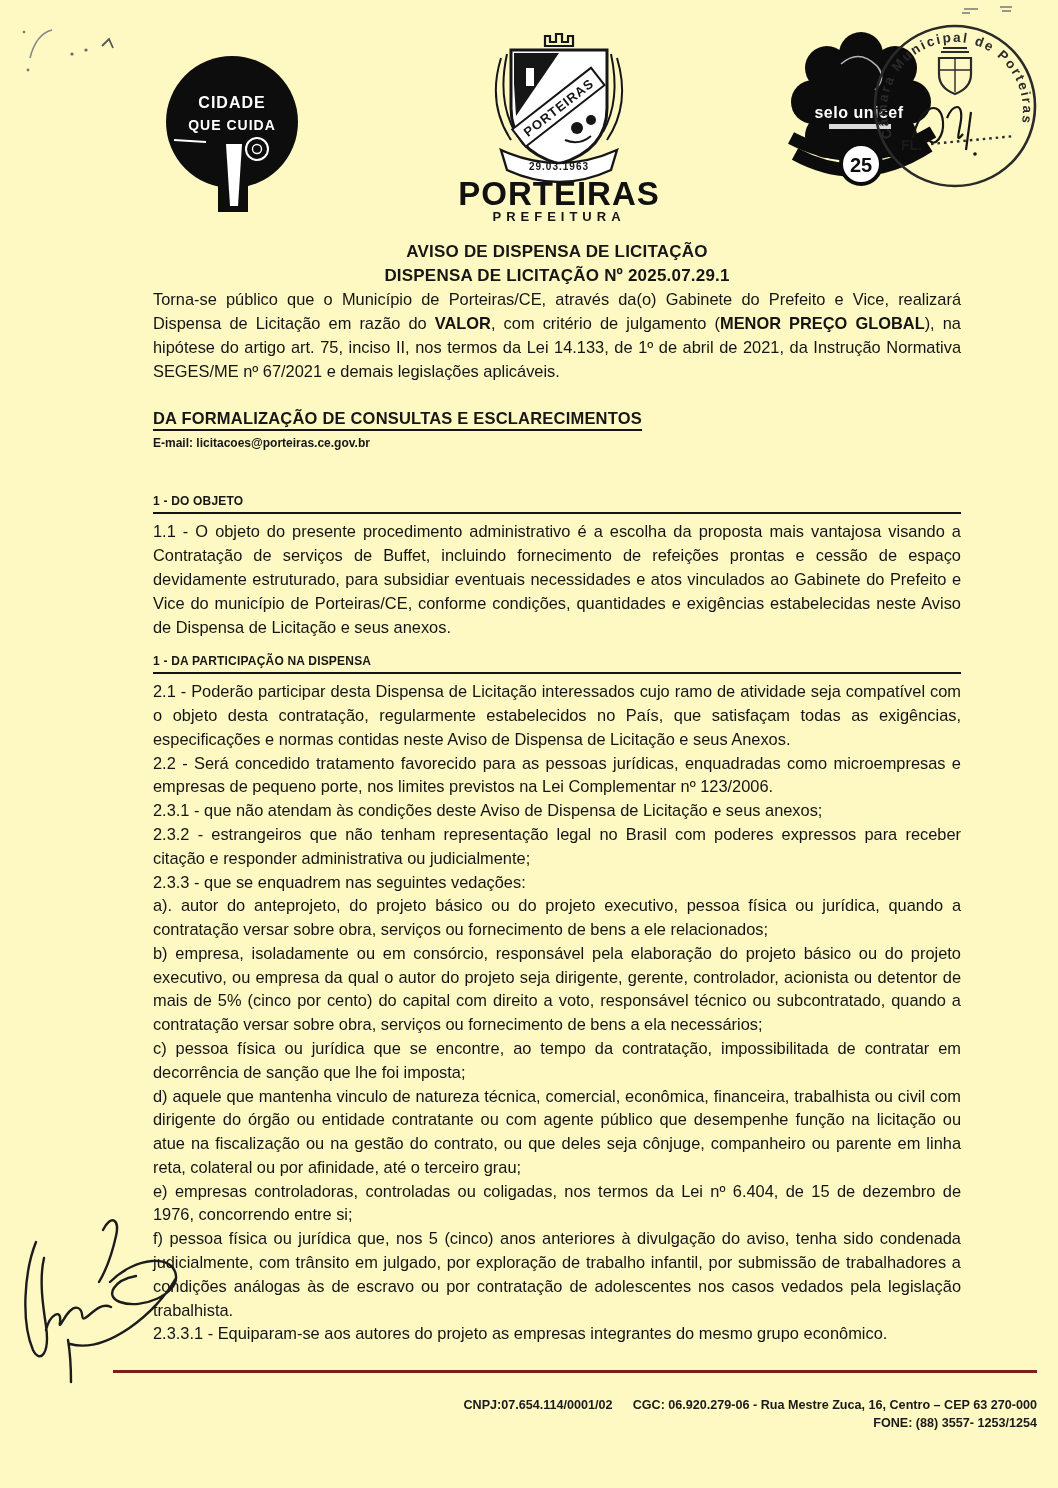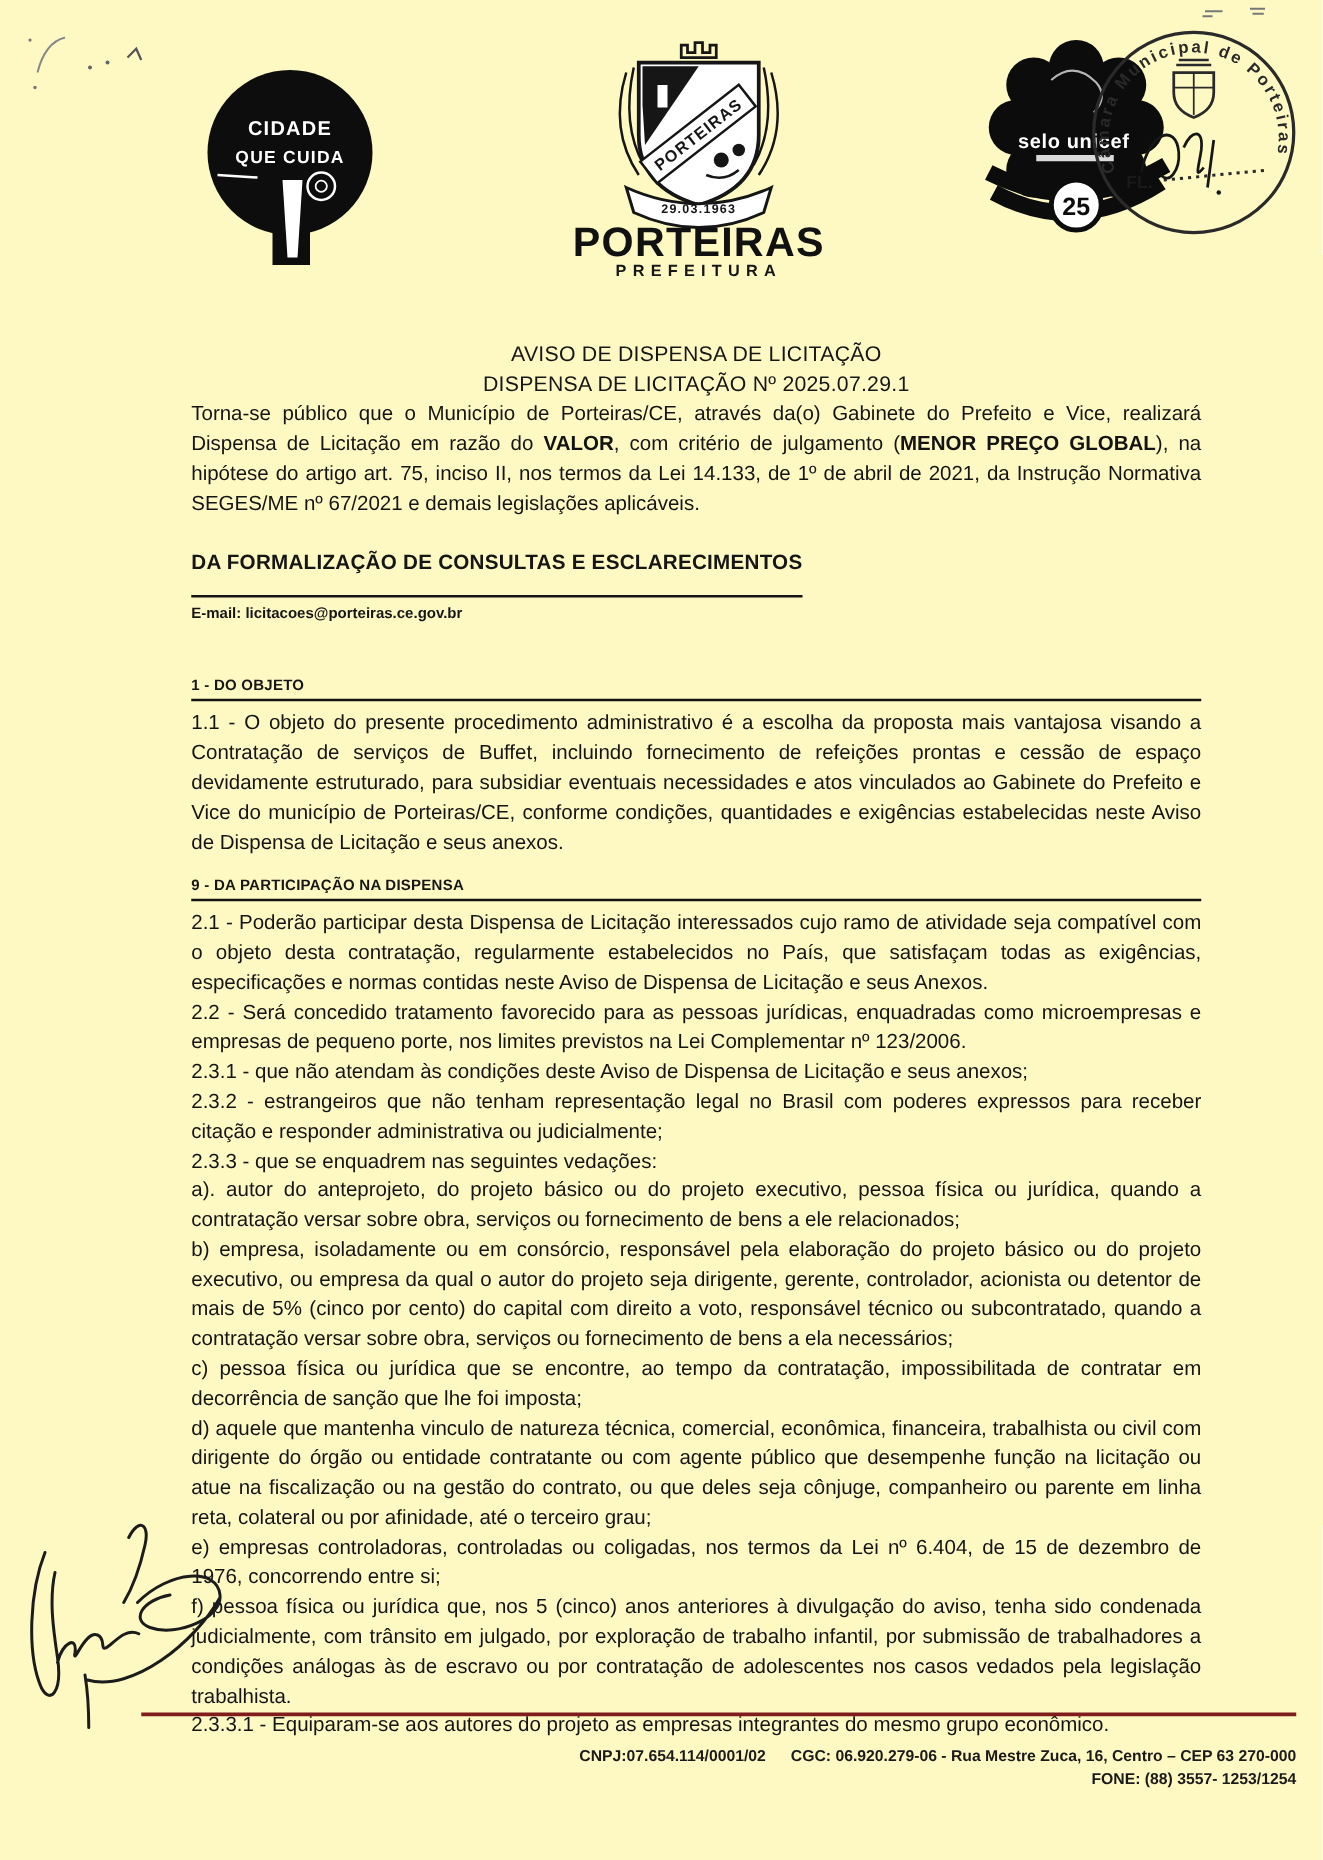--- a/index.html
+++ b/index.html
@@ -1,24 +1,24 @@
 <!DOCTYPE html>
 <html><head>
 <meta charset="utf-8">
 <style>
   html,body{margin:0;padding:0;background:#ffffff;}
   .page{position:relative;width:1058px;height:1488px;background:#fef9c3;
         font-family:"Liberation Sans",sans-serif;color:#161616;overflow:hidden;}
   .content{position:absolute;left:153px;width:808px;top:240px;}
-  .doc-title{text-align:center;font-weight:400;font-size:17px;line-height:1.42;letter-spacing:.2px;margin-top:32px;}
+  .doc-title{text-align:center;font-weight:700;font-size:17px;line-height:1.42;letter-spacing:.2px;}
   .intro{margin:22px 0 0 0;}
   .para,.intro{font-size:16.4px;line-height:1.45;margin:0;text-align:justify;color:#141414;}
   .consultas{margin-top:26px;}
   .heading-underline{display:inline-block;font-weight:700;font-size:16.5px;
-        border-bottom:2px solid #141414;padding-bottom:16px;letter-spacing:.2px;}
+        border-bottom:2px solid #141414;padding-bottom:1px;letter-spacing:.2px;}
   .email-line{font-weight:700;font-size:12px;margin-top:5px;}
   .rule-heading{font-weight:700;font-size:12px;border-bottom:2.5px solid #141414;
         padding-bottom:4px;margin-bottom:6px;letter-spacing:.2px;}
   .mt-big{margin-top:44px;}
   .mt-mid{margin-top:15px;}
   .footer{position:absolute;left:113px;width:924px;top:1370px;border-top:3px solid #7f1d1d;
         padding-top:23px;text-align:right;font-weight:700;font-size:12.6px;line-height:1.45;color:#1a1a1a;}
   .footer .gap{display:inline-block;width:20px;}
   .abs{position:absolute;}
   svg text{font-family:"Liberation Sans",sans-serif;}
@@ -134,21 +134,21 @@
     <div class="consultas">
       <div class="heading-underline">DA FORMALIZAÇÃO DE CONSULTAS E ESCLARECIMENTOS</div>
       <div class="email-line">E-mail: licitacoes@porteiras.ce.gov.br</div>
     </div>
 
     <div class="rule-heading mt-big">1 - DO OBJETO</div>
     <div>
         <p class="para">1.1 - O objeto do presente procedimento administrativo é a escolha da proposta mais vantajosa visando a Contratação de serviços de Buffet,  incluindo fornecimento de refeições prontas e cessão de espaço devidamente estruturado, para  subsidiar eventuais necessidades e atos vinculados ao Gabinete do Prefeito e Vice do município de Porteiras/CE, conforme condições, quantidades e exigências estabelecidas neste Aviso de Dispensa de Licitação e seus anexos.</p>
       </div>
 
-    <div class="rule-heading mt-mid">9 - DA PARTICIPAÇÃO NA DISPENSA</div>
+    <div class="rule-heading mt-mid">1 - DA PARTICIPAÇÃO NA DISPENSA</div>
     <div>
         <p class="para">2.1 - Poderão participar desta Dispensa de Licitação interessados cujo ramo de atividade seja compatível com o objeto desta contratação, regularmente estabelecidos no País, que satisfaçam todas as exigências, especificações e normas contidas neste Aviso de Dispensa de Licitação e seus Anexos.</p>
         <p class="para">2.2 - Será concedido tratamento favorecido para as pessoas jurídicas, enquadradas como microempresas e empresas de pequeno porte, nos limites previstos na Lei Complementar nº 123/2006.</p>
         <p class="para">2.3.1 - que não atendam às condições deste Aviso de Dispensa de Licitação e seus anexos;</p>
         <p class="para">2.3.2 - estrangeiros que não tenham representação legal no Brasil com poderes expressos para receber citação e responder administrativa ou judicialmente;</p>
         <p class="para">2.3.3 - que se enquadrem nas seguintes vedações:</p>
         <p class="para">a). autor do anteprojeto, do projeto básico ou do projeto executivo, pessoa física ou jurídica, quando a contratação versar sobre obra, serviços ou fornecimento de bens a ele relacionados;</p>
         <p class="para">b) empresa, isoladamente ou em consórcio, responsável pela elaboração do projeto básico ou do projeto executivo, ou empresa da qual o autor do projeto seja dirigente, gerente, controlador, acionista ou detentor de mais de 5% (cinco por cento) do capital com direito a voto, responsável técnico ou subcontratado, quando a contratação versar sobre obra, serviços ou fornecimento de bens a ela necessários;</p>
         <p class="para">c) pessoa física ou jurídica que se encontre, ao tempo da contratação, impossibilitada de contratar em decorrência de sanção que lhe foi imposta;</p>
         <p class="para">d) aquele que mantenha vinculo de natureza técnica, comercial, econômica, financeira, trabalhista ou civil com dirigente do órgão ou entidade contratante ou com agente público que desempenhe função na licitação ou atue na fiscalização ou na gestão do contrato, ou que deles seja cônjuge, companheiro ou parente em linha reta, colateral ou por afinidade, até o terceiro grau;</p>

